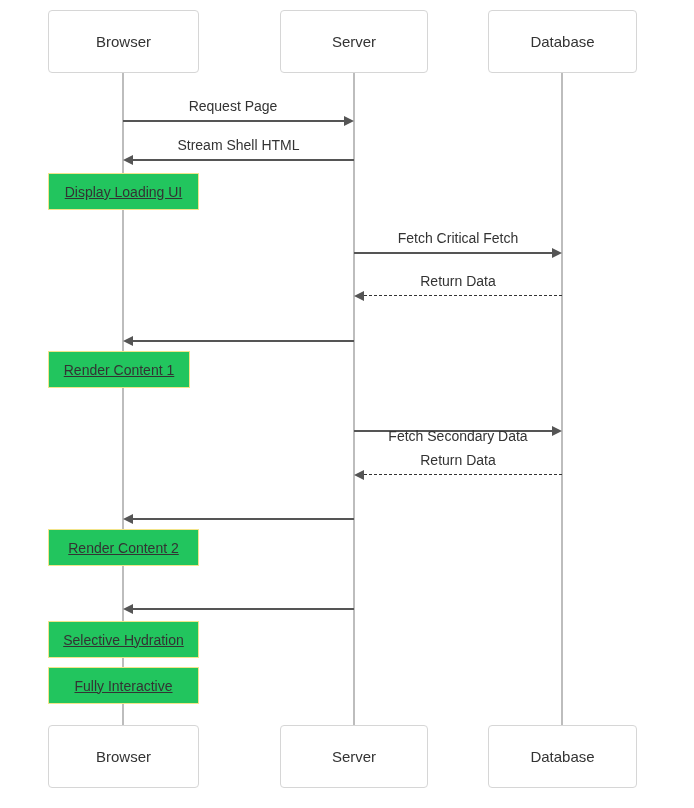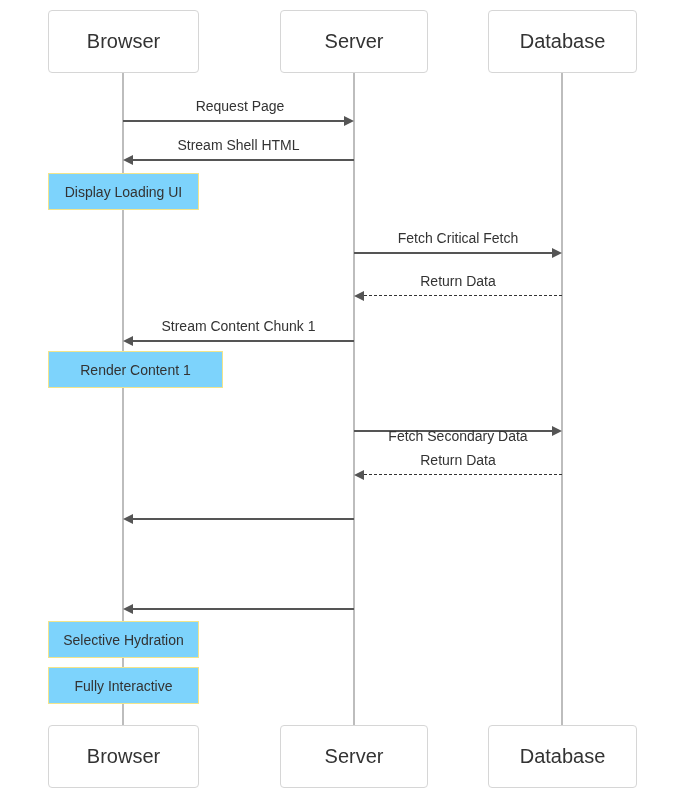--- a/index.html
+++ b/index.html
@@ -21,43 +21,44 @@
   
   .participant {
     position: absolute;
     box-sizing: border-box;
     border: 1px solid #d6d6d6;
     border-radius: 4px;
     background: #ffffff;
     display: flex;
     align-items: center;
     justify-content: center;
-    font-size: 20px;
+    font-size: 15px;
     color: #333333;
     z-index: 4;
   }
   
   .lifeline {
     position: absolute;
     width: 2px;
     background: #bdbdbd;
     z-index: 1;
   }
   
   .note {
     position: absolute;
     box-sizing: border-box;
-    background: #7dd3fc;
+    background: #22c55e;
     border: 1px solid #f2e48b;
     display: flex;
     align-items: center;
     justify-content: center;
     font-size: 14px;
     color: #333333;
     z-index: 5;
+    text-decoration: underline;
   }
   
   .msg {
     position: absolute;
     height: 0;
     border-top: 2px solid #555555;
     z-index: 3;
   }
   .msg.dashed {
     border-top: 1px dashed #333333;
@@ -107,48 +108,50 @@
       <span>Browser</span>
     </div>
     <div class="participant" style="left: 280px; width: 148px; height: 63px; top: 725px;">
       <span>Server</span>
     </div>
     <div class="participant" style="left: 488px; width: 149px; height: 63px; top: 725px;">
       <span>Database</span>
     </div>
     <div class="msg" style="top: 120px; left: 123px; width: 221px;"></div>
     <div class="arrowhead right" style="top: 116px; left: 344px;"></div>
-    <div class="msg-label" style="left: 240px; top: 98px;">Request Page</div>
+    <div class="msg-label" style="left: 233px; top: 98px;">Request Page</div>
     <div class="msg" style="top: 159px; left: 133px; width: 221px;"></div>
     <div class="arrowhead left" style="top: 155px; left: 123px;"></div>
     <div class="msg-label" style="left: 238.5px; top: 137px; text-align: center;">Stream Shell HTML</div>
     <div class="msg" style="top: 252px; left: 354px; width: 198px;"></div>
     <div class="arrowhead right" style="top: 248px; left: 552px;"></div>
     <div class="msg-label" style="left: 458px; top: 230px;">Fetch Critical Fetch</div>
     <div class="msg dashed" style="top: 295px; left: 364px; width: 198px;"></div>
     <div class="arrowhead left" style="top: 291px; left: 354px;"></div>
     <div class="msg-label" style="left: 458px; top: 273px;">Return Data</div>
     <div class="msg" style="top: 340px; left: 133px; width: 221px;"></div>
     <div class="arrowhead left" style="top: 336px; left: 123px;"></div>
-    <div class="msg-label" style="left: 238.5px; top: 318px;">Stream Content Chunk 1</div>
     <div class="msg" style="top: 430px; left: 354px; width: 198px;"></div>
     <div class="arrowhead right" style="top: 426px; left: 552px;"></div>
     <div class="msg-label" style="left: 458px; top: 408px; margin-top: 20px;">Fetch Secondary Data</div>
     <div class="msg dashed" style="top: 474px; left: 364px; width: 198px;"></div>
     <div class="arrowhead left" style="top: 470px; left: 354px;"></div>
     <div class="msg-label" style="left: 458px; top: 452px;">Return Data</div>
     <div class="msg" style="top: 518px; left: 133px; width: 221px;"></div>
     <div class="arrowhead left" style="top: 514px; left: 123px;"></div>
     <div class="msg" style="top: 608px; left: 133px; width: 221px;"></div>
     <div class="arrowhead left" style="top: 604px; left: 123px;"></div>
     <div class="note" style="left: 48px; top: 173px; width: 151px; height: 37px;">
       <span>Display Loading UI</span>
     </div>
-    <div class="note" style="left: 48px; top: 351px; width: 175px; height: 37px;">
+    <div class="note" style="left: 48px; top: 351px; width: 142px; height: 37px;">
       <span>Render Content 1</span>
+    </div>
+    <div class="note" style="left: 48px; top: 529px; width: 151px; height: 37px;">
+      <span>Render Content 2</span>
     </div>
     <div class="note" style="left: 48px; top: 621px; width: 151px; height: 37px;">
       <span>Selective Hydration</span>
     </div>
     <div class="note" style="left: 48px; top: 667px; width: 151px; height: 37px;">
       <span>Fully Interactive</span>
     </div>
   </div>
 
 </body></html>

